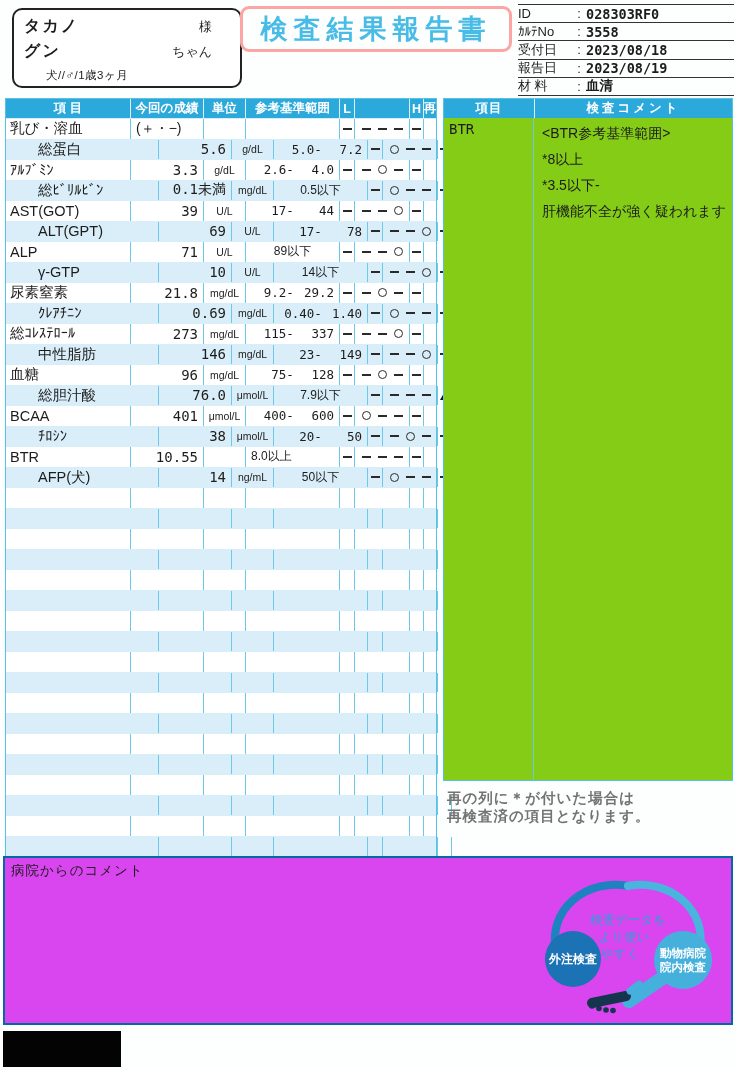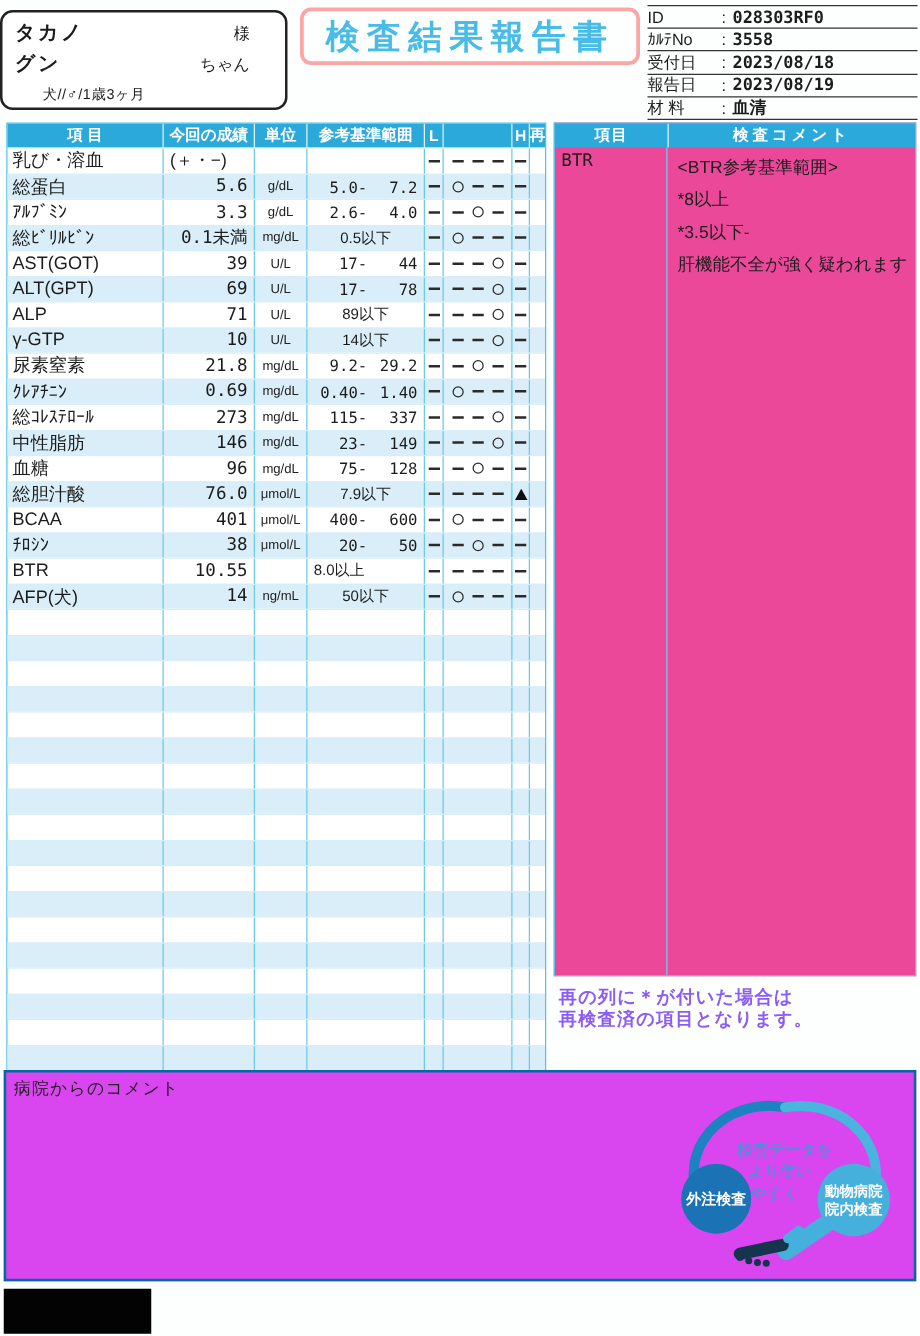--- a/index.html
+++ b/index.html
@@ -1,20 +1,20 @@
 <!DOCTYPE html>
 <html><head>
 <meta charset="utf-8">
 <style>
   html,body{margin:0;padding:0;background:#e8e8e8;}
   .page{position:relative;width:736px;height:1069px;background:#fdfefe;overflow:hidden;
         font-family:"Liberation Sans",sans-serif;color:#1c1c1c;}
 
   
-  .patient-box{position:absolute;left:0;top:8px;width:226px;height:76px;
+  .patient-box{position:absolute;left:12px;top:8px;width:226px;height:76px;
                border:2px solid #222;border-radius:10px;background:#fff;}
   .p-row{display:flex;justify-content:space-between;align-items:baseline;padding:6px 28px 0 10px;}
   .p-row+.p-row{padding-top:4px;}
   .p-name{font-size:16px;font-weight:bold;letter-spacing:2px;}
   .p-hon{font-size:13px;}
   .p-details{position:absolute;left:8px;bottom:3px;font-size:11.5px;letter-spacing:.5px;margin-left:24px;}
 
   .title-box{position:absolute;left:240px;top:6px;width:266px;height:40px;
              border:3px solid #fca5a5;border-radius:9px;
              display:flex;align-items:center;justify-content:center;
@@ -26,49 +26,49 @@
   .m-colon{width:14px;text-align:center;}
   .m-value{font-family:"DejaVu Sans Mono",monospace;font-size:13.5px;font-weight:bold;}
 
   
   .rtable{position:absolute;left:5px;top:98px;width:430px;border:1.5px solid #58c2e6;background:#fff;}
   .rt-header,.rt-row{display:grid;grid-template-columns:124px 73px 42px 94px 15px 55px 14px 13px;}
   .rt-header{height:19px;background:#2ba9db;color:#fff;font-size:12.5px;font-weight:bold;}
   .rt-header>div{display:flex;align-items:center;justify-content:center;border-left:1px solid rgba(255,255,255,.85);overflow:hidden;}
   .rt-header>div:first-child{border-left:none;}
   .rt-row{height:19.5px;border-top:1px solid #d6eef9;}
-  .rt-row.stripe{background:#d9eef8;}
+  .rt-row.stripe{background:#d9eef8;padding-left:28px;}
   .rt-row>div{display:flex;align-items:center;border-left:1px solid #6cc9e9;height:100%;box-sizing:border-box;overflow:hidden;}
   .rt-row>div:first-child{border-left:none;}
   .c-item{padding-left:4px;font-size:14.5px;text-align:center;}
   .c-res{justify-content:flex-end;padding-right:5px;font-size:14px;font-family:"DejaVu Sans Mono",monospace;}
   .c-res.left{justify-content:flex-start;padding-left:5px;font-family:"Liberation Sans",sans-serif;}
   .c-unit{justify-content:center;font-size:10.5px;color:#222;}
   .c-range{font-size:12.5px;font-family:"DejaVu Sans Mono",monospace;}
   .c-range .lo,.c-range .hi{flex:1;text-align:right;}
   .c-range .hi{padding-right:5px;}
   .c-range .single{width:100%;text-align:center;font-family:"Liberation Sans",sans-serif;font-size:12px;}
   .c-range .single.left{text-align:left;padding-left:5px;}
   .c-l,.c-h,.c-sai{justify-content:center;}
   .c-mid{justify-content:space-around;padding:0 3px;}
   .dash{width:9px;height:2px;background:#2a2a2a;flex:none;}
   .circ{width:9px;height:9px;border:1.6px solid #2a2a2a;border-radius:50%;box-sizing:border-box;flex:none;background:transparent;}
   .tri{width:0;height:0;border-left:5px solid transparent;border-right:5px solid transparent;border-bottom:9px solid #101010;flex:none;}
 
   
-  .cpanel{position:absolute;left:443px;top:98px;width:288px;border:1.5px solid #58c2e6;background:#ec4899;}
+  .cpanel{position:absolute;left:443px;top:98px;width:288px;border:1.5px solid #58c2e6;background:#84cc16;}
   .cp-header{display:grid;grid-template-columns:90px 1fr;height:19px;background:#2ba9db;color:#fff;font-size:12.5px;font-weight:bold;}
   .cp-header>div{display:flex;align-items:center;justify-content:center;border-left:1px solid rgba(255,255,255,.85);letter-spacing:3px;}
   .cp-header>div:first-child{border-left:none;letter-spacing:1px;}
   .cp-body{display:grid;grid-template-columns:90px 1fr;height:662px;}
   .cp-item{border-right:1px solid #6cc9e9;padding:3px 5px;font-size:14px;font-family:"DejaVu Sans Mono",monospace;}
   .cp-comment{padding:2px 8px;font-size:14px;}
   .cline{line-height:26px;white-space:nowrap;}
 
-  .retest-note{position:absolute;left:447px;top:789px;font-size:14.5px;line-height:18px;font-weight:600;color:#8b5cf6;letter-spacing:1px;}
+  .retest-note{position:absolute;left:447px;top:789px;font-size:14.5px;line-height:18px;font-weight:600;color:#737373;letter-spacing:1px;}
 
   
   .hospital-box{position:absolute;left:3px;top:856px;width:726px;height:165px;border:2px solid #0369a1;background:#d946ef;}
   .h-label{padding:4px 6px;font-size:13.5px;letter-spacing:1px;}
   .logo{position:absolute;left:540px;top:874px;width:176px;height:142px;}
 
   .black-box{position:absolute;left:3px;top:1031px;width:118px;height:36px;background:#030303;}
 </style>
 </head>
 <body>

